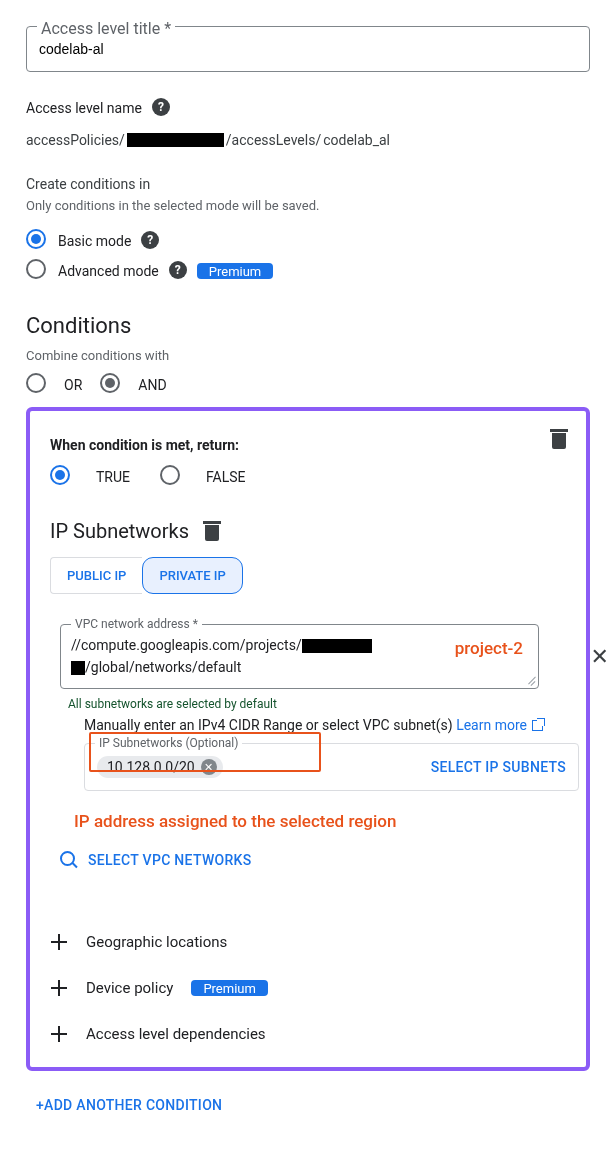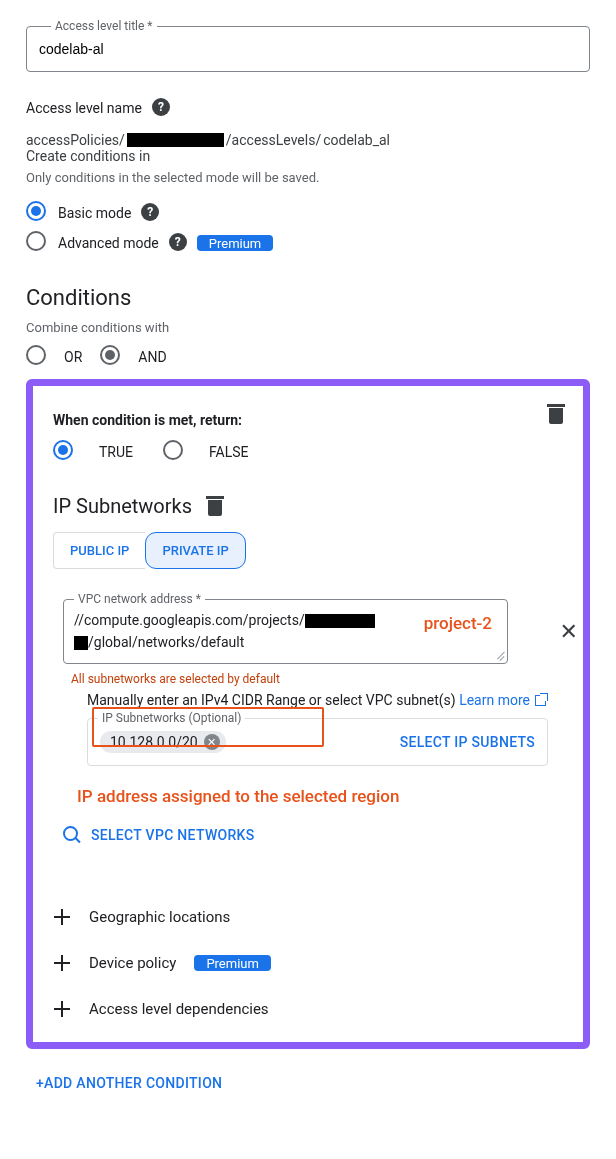--- a/index.html
+++ b/index.html
@@ -16,36 +16,37 @@
 .outlined-field {
   position: relative;
   border: 1px solid #80868b;
   border-radius: 4px;
   padding: 14px 12px;
   margin-top: 10px;
 }
 .outlined-field > .legend {
   position: absolute;
   top: -8px;
-  left: 24px;
+  left: 10px;
   background: #fff;
   padding: 0 4px;
-  font-size: 12px;
+  font-size: 16px;
   color: #5f6368;
 }
 .outlined-field input[type=text] {
   border: none;
   outline: none;
   width: 100%;
   font-size: 14px;
 }
 
 .section-label {
   font-size: 14px;
   color: #3c4043;
+  margin-top: 28px;
 }
 .helper-text { font-size: 13px; color: #5f6368; margin-top: 6px; }
 
 .name-line {
   margin-top: 16px;
   font-size: 14px;
   color: #3c4043;
   display: flex;
   align-items: center;
   gap: 2px;
@@ -99,24 +100,24 @@
 }
 .radio.selected-gray { border-color: #5f6368; }
 .radio.selected-gray::after {
   content: ""; width: 10px; height: 10px; border-radius: 50%; background: #5f6368;
 }
 
 h2.conditions { font-size: 22px; font-weight: 400; margin-top: 34px; color: #202124; }
 
 
 .card {
-  border: 7px solid #8b5cf6;
+  border: 4px solid #8b5cf6;
   border-radius: 6px;
   margin-top: 14px;
-  padding: 22px 35px 24px 20px;
+  padding: 22px 7px 24px 20px;
   position: relative;
 }
 
 .trash-icon {
   width: 18px; height: 20px;
   display: inline-block;
   position: relative;
 }
 .trash-icon::before {
   content: "";
@@ -173,21 +174,21 @@
   content: ""; position: absolute; background: #9aa0a6; height: 1px; transform: rotate(-45deg);
 }
 .resize-handle::before { width: 10px; right: -2px; bottom: 4px; }
 .resize-handle::after { width: 6px; right: -1px; bottom: 1px; }
 
 .close-x {
   font-size: 22px; font-weight: 400; color: #3c4043; cursor: pointer;
   position: absolute; right: -30px; top: 20px;
 }
 
-.caption { font-size: 12px; color: #c2410c; margin: 8px 0 0 8px; }
+.caption { font-size: 12px; color: #14532d; margin: 8px 0 0 8px; }
 
 .annotation {
   color: #e8521b;
   font-size: 17px;
   font-weight: 500;
   text-shadow: 0 0 1px #fff, 0 0 2px #fff;
 }
 .annotation-inline { position: absolute; }
 
 .indent-block { margin-left: 24px; margin-top: 6px; }

